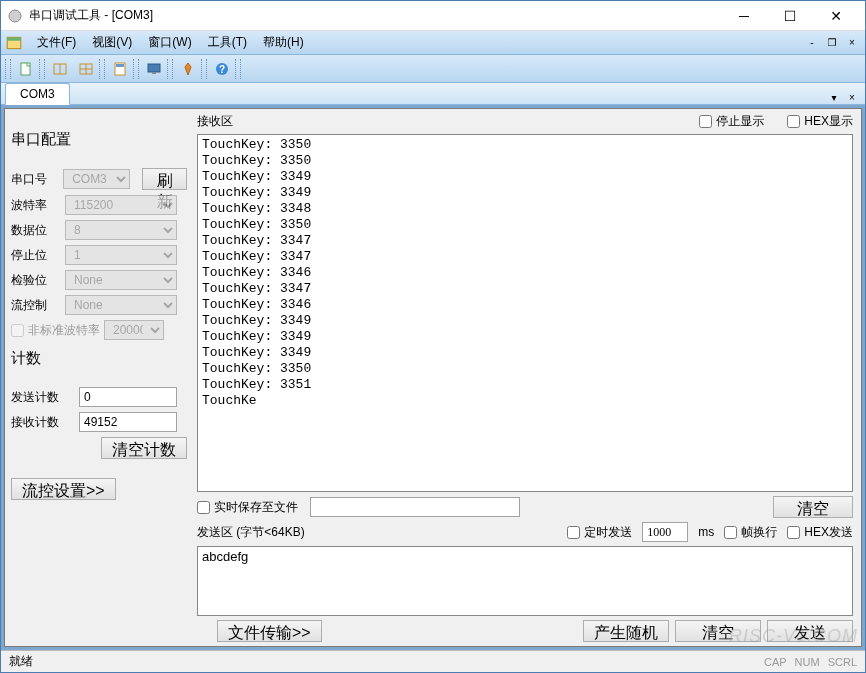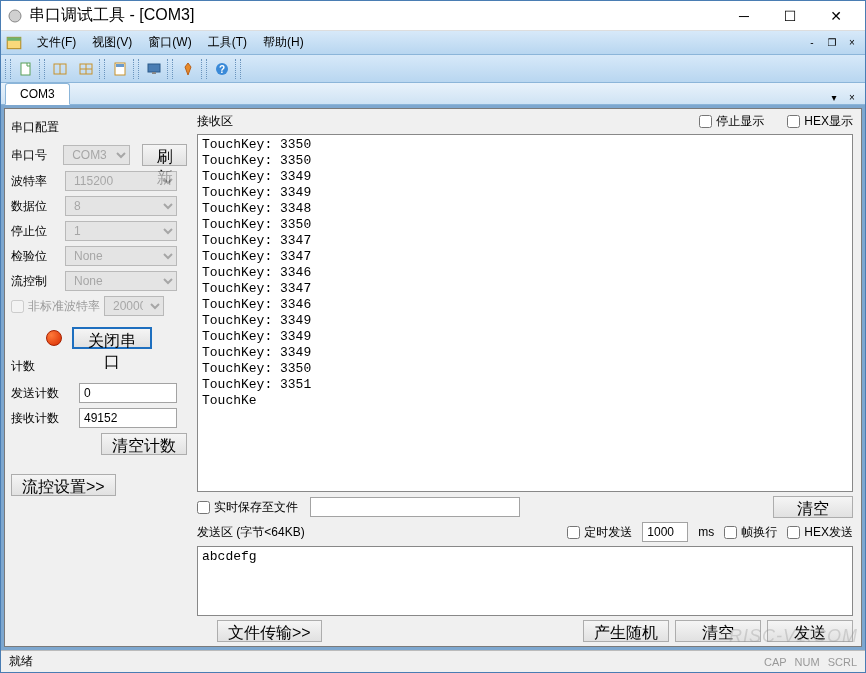--- a/index.html
+++ b/index.html
@@ -1,58 +1,58 @@
 <!DOCTYPE html>
 <html><head>
 <meta charset="utf-8">
 <style>
 * { box-sizing: border-box; margin: 0; padding: 0; font-family: "Microsoft YaHei", "SimSun", Arial, sans-serif; }
 body { background: #fff; font-size: 12px; width: 866px; height: 673px; overflow: hidden; display: flex; flex-direction: column; border: 1px solid #4a7db3; }
 .titlebar { height: 30px; background: #fff; display: flex; align-items: center; padding: 0 6px; border-bottom: 1px solid #ddd; }
 .titlebar-icon { width: 16px; height: 16px; margin-right: 6px; }
-.titlebar-text { flex: 1; font-size: 16px; }
+.titlebar-text { flex: 1; font-size: 12px; }
 .win-btns { display: flex; gap: 0; }
 .win-btn { width: 46px; height: 28px; display: flex; align-items: center; justify-content: center; background: transparent; border: none; font-size: 14px; }
 .menubar { height: 24px; background: linear-gradient(#d7e9f9,#b8d6f0); display: flex; align-items: center; padding: 0 4px; border-bottom: 1px solid #8bb5d9; }
 .menubar-icon { width: 18px; height: 18px; margin-right: 6px; }
 .menu-item { padding: 2px 8px; cursor: default; }
 .mdi-btns { margin-left: auto; display: flex; gap: 2px; }
 .mdi-btn { width: 18px; height: 16px; display: flex; align-items: center; justify-content: center; font-size: 10px; border: none; background: transparent; }
 .toolbar { height: 28px; background: linear-gradient(#d7e9f9,#b8d6f0); display: flex; align-items: center; padding: 2px 4px; border-bottom: 1px solid #8bb5d9; gap: 0; }
 .tb-grip { width: 6px; height: 20px; border-left: 1px dotted #6a94bd; border-right: 1px dotted #6a94bd; margin-right: 2px; }
 .tb-btn { width: 24px; height: 22px; display: flex; align-items: center; justify-content: center; border: 1px solid transparent; background: transparent; margin: 0 1px; }
 .tabbar { height: 22px; background: linear-gradient(#e8f2fb,#cfe3f4); display: flex; align-items: flex-end; padding-left: 4px; border-bottom: 1px solid #8bb5d9; }
 .tab { padding: 3px 14px; background: #fff; border: 1px solid #8bb5d9; border-bottom: 1px solid #fff; border-top-left-radius: 3px; border-top-right-radius: 3px; font-size: 12px; position: relative; top: 1px; }
 .tab-end { margin-left: auto; display: flex; align-items: center; gap: 4px; padding-right: 6px; }
 .tab-end-btn { width: 14px; height: 14px; font-size: 10px; border: none; background: transparent; }
 .workarea { flex: 1; background: #7da7cf; padding: 3px; overflow: hidden; }
 .docwin { background: #f0f0f0; width: 100%; height: 100%; border: 1px solid #7a7a7a; display: flex; overflow: hidden; }
 .left-panel { width: 188px; padding: 4px 6px; display: flex; flex-direction: column; gap: 2px; }
-.group-title { font-size: 12px; margin: 6px 0; }
+.group-title { font-size: 15px; margin: 17px 0; }
 .cfg-row { display: flex; align-items: center; gap: 12px; margin-bottom: 3px; }
 .cfg-label { width: 42px; font-size: 12px; }
 select, input[type=text] { font-size: 12px; padding: 1px 4px; height: 20px; border: 1px solid #a3a3a3; background: #fff; }
 select { background: #e8e8e8; }
 select:disabled, input:disabled { background: #e0e0e0; color: #888; }
 .btn { font-size: 16px; padding: 2px 10px; height: 22px; border: 1px solid #adadad; background: linear-gradient(#f5f5f5,#e1e1e1); cursor: default; }
 .btn-primary { border: 2px solid #1e6fbf; }
 .record-dot { width: 16px; height: 16px; border-radius: 50%; background: radial-gradient(circle at 30% 30%, #ff7a3a, #d82b00); border: 1px solid #a52000; }
 .checkbox-row { display: flex; align-items: center; gap: 4px; }
 input[type=checkbox] { width: 13px; height: 13px; }
 .right-panel { flex: 1; padding: 4px 8px 4px 4px; display: flex; flex-direction: column; gap: 4px; overflow: hidden; }
 .rx-header { display: flex; align-items: center; }
 .rx-header .title { font-size: 12px; }
 .rx-header .opts { margin-left: auto; display: flex; gap: 23px; justify-content: space-between; }
 .rx-box { flex: 1; border: 1px solid #888; background: #fff; font-family: "Courier New", monospace; font-size: 13px; padding: 2px 4px; overflow-y: scroll; white-space: pre; line-height: 16px; min-height: 260px; }
 .save-row { display: flex; align-items: center; gap: 12px; }
 .save-row input[type=text] { flex: 0 0 210px; }
 .save-row .spacer { flex: 1; }
 .tx-header { display: flex; align-items: center; gap: 8px; }
 .tx-header .opts { margin-left: auto; display: flex; gap: 10px; align-items: center; }
-.tx-box { height: 70px; border: 1px solid #888; background: #fff; font-family: Liberation Mono, monospace; font-size: 13px; padding: 2px 4px; resize: none; overflow-y: scroll; }
+.tx-box { height: 70px; border: 1px solid #888; background: #fff; font-family: Liberation Sans, sans-serif; font-size: 13px; padding: 2px 4px; resize: none; overflow-y: scroll; }
 .tx-btns { display: flex; gap: 6px; padding-left: 20px; }
 .tx-btns .spacer { flex: 1; }
 .statusbar { height: 22px; background: #f0f0f0; border-top: 1px solid #bbb; display: flex; align-items: center; padding: 0 8px; font-size: 12px; }
 .statusbar .right { margin-left: auto; display: flex; gap: 8px; color: #999; font-size: 11px; }
 .watermark { position: fixed; right: 8px; bottom: 26px; font-size: 18px; font-style: italic; color: rgba(150,150,150,0.35); letter-spacing: 1px; pointer-events: none; }
 </style>
 </head>
 <body>
 
 <div class="titlebar">
@@ -174,24 +174,20 @@
       <div class="cfg-row">
         <span class="cfg-label">流控制</span>
         <select style="width:112px" disabled=""><option>None</option></select>
       </div>
       <div class="cfg-row checkbox-row">
         <input type="checkbox" disabled="" style="">
         <span style="color:#999">非标准波特率</span>
         <select style="width:60px" disabled=""><option>200000</option></select>
       </div>
 
-      <div class="cfg-row" style="justify-content:center;margin-top:6px;gap:10px">
-        <div class="record-dot"></div>
-        <button class="btn btn-primary" style="width:80px">关闭串口</button>
-      </div>
 
       <div class="group-title" style="margin-top:4px">计数</div>
       <div class="cfg-row">
         <span style="width:56px">发送计数</span>
         <input type="text" style="width: 98px;" value="0">
       </div>
       <div class="cfg-row">
         <span style="width:56px">接收计数</span>
         <input type="text" style="width: 98px;" value="49152">
       </div>
@@ -246,21 +242,21 @@
         <button class="btn" style="width:80px">清空</button>
       </div>
 
       <div class="tx-header">
         <span>发送区 (字节&lt;64KB)</span>
         <div class="opts">
           <label class="checkbox-row">
               <input type="checkbox" style="">
               <span>定时发送</span>
             </label>
-          <input type="text" style="width: 46px; text-align: left;" value="1000">
+          <input type="text" style="width: 46px; text-align: left; font-family: Liberation Serif, serif;" value="1000">
           <span>ms</span>
           <label class="checkbox-row">
               <input type="checkbox" style="">
               <span>帧换行</span>
             </label>
           <label class="checkbox-row">
               <input type="checkbox" style="">
               <span>HEX发送</span>
             </label>
         </div>

